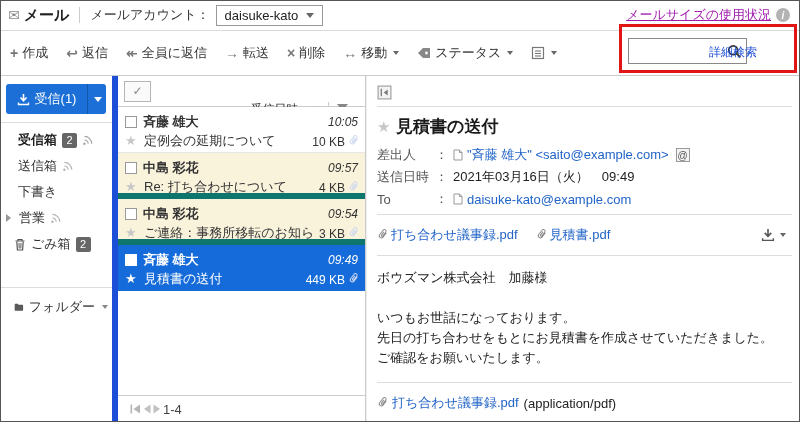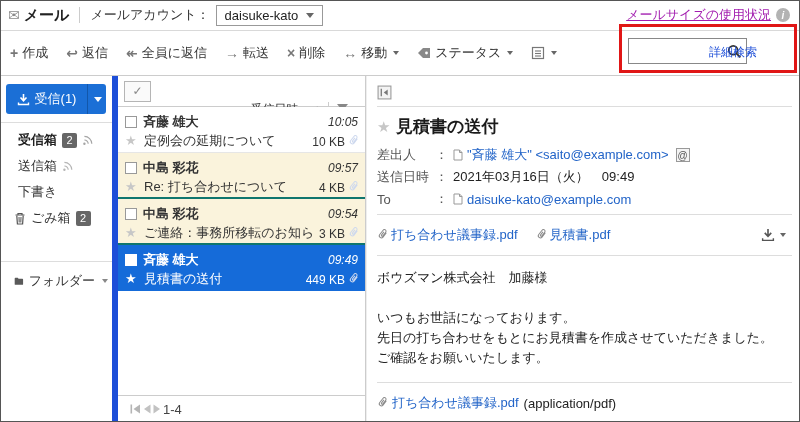--- a/index.html
+++ b/index.html
@@ -53,21 +53,21 @@
   
   .listpane { width:248px; border-right:1px solid #ccc; display:flex; flex-direction:column; flex-shrink:0; }
   .list-header { height:31px; border-bottom:1px solid #ccc; display:flex; align-items:center; padding:0 6px; gap:8px; }
   .selall-btn { width:27px; height:21px; border:1px solid #b5b5b5; background:#fafafa; color:#888; font-size:12px; display:flex; align-items:center; justify-content:center; cursor:pointer; }
   .list-header .right { margin-left:auto; display:flex; align-items:center; gap:7px;margin-top:36px; }
   .sort-lbl { font-size:12px; color:#333; display:inline-flex; align-items:center; cursor:pointer; }
   .sort-dir { font-size:15px; font-weight:bold; color:#666; cursor:pointer; }
   .lh-sep { width:1px; height:14px; background:#ccc; }
   .filter-btn { display:inline-flex; align-items:center; gap:2px; cursor:pointer; }
   .rows { flex:1; overflow:hidden; }
-  .mrow { height:46px; padding:5px 7px 0 7px; border-bottom:2px solid #0f766e; cursor:pointer; }
+  .mrow { height:46px; padding:5px 7px 0 7px; border-bottom:6px solid #0f766e; cursor:pointer; }
   .mrow[data-state="read"] { background:#fff; border-bottom:1px solid #e6e6e6; }
   .mrow[data-state="unread"] { background:#faf3dc; }
   .mrow[data-state="selected"] { background:#156bd9; border-bottom:1px solid #156bd9; }
   .mline { display:flex; align-items:center; gap:6px; height:19px; }
   .cb { width:12px; height:12px; border:1px solid #999; background:#fff; flex-shrink:0; }
   .mrow[data-state="selected"] .cb { border-color:#fff; background:#fff; }
   .sender { font-size:13px; font-weight:bold; color:#333; flex:1; white-space:nowrap; overflow:hidden; }
   .time { font-size:12px; color:#333;font-style:italic; }
   .star { color:#c7c7c7; font-size:13px; width:13px; flex-shrink:0; }
   .subj { font-size:13px; color:#333; flex:1; white-space:nowrap; overflow:hidden; }
@@ -207,20 +207,28 @@
       <div class="side-item">
         <span class="lbl">送信箱</span>
         <svg width="12" height="12" viewBox="0 0 12 12">
             <circle cx="2.4" cy="9.8" r="1.2" fill="#b5b5b5"></circle>
             <path d="M2.4,6 A3.8,3.8 0 0 1 6.2,9.8 M2.4,2.4 A7.4,7.4 0 0 1 9.8,9.8" fill="none" stroke="#b5b5b5" stroke-width="1.2"></path>
           </svg>
       </div>
       <div class="side-item">
         <span class="lbl">下書き</span>
       </div>
+      <div class="side-item tree">
+        <span class="tri-right"></span>
+        <span class="lbl">営業</span>
+        <svg width="12" height="12" viewBox="0 0 12 12">
+            <circle cx="2.4" cy="9.8" r="1.2" fill="#b5b5b5"></circle>
+            <path d="M2.4,6 A3.8,3.8 0 0 1 6.2,9.8 M2.4,2.4 A7.4,7.4 0 0 1 9.8,9.8" fill="none" stroke="#b5b5b5" stroke-width="1.2"></path>
+          </svg>
+      </div>
       <div class="side-item tree" style="padding-left:14px;">
         <svg width="12" height="13" viewBox="0 0 12 13">
             <path d="M1.5,3 H10.5 M4,3 V1.5 H8 V3" fill="none" stroke="#555" stroke-width="1.2"></path>
             <path d="M2.8,3.6 L3.4,12 H8.6 L9.2,3.6" fill="none" stroke="#555" stroke-width="1.2"></path>
             <line x1="5" y1="5" x2="5.2" y2="10.5" stroke="#555"></line>
             <line x1="7" y1="5" x2="6.8" y2="10.5" stroke="#555"></line>
           </svg>
         <span class="lbl">ごみ箱</span>
         <span class="badge">2</span>
       </div>

